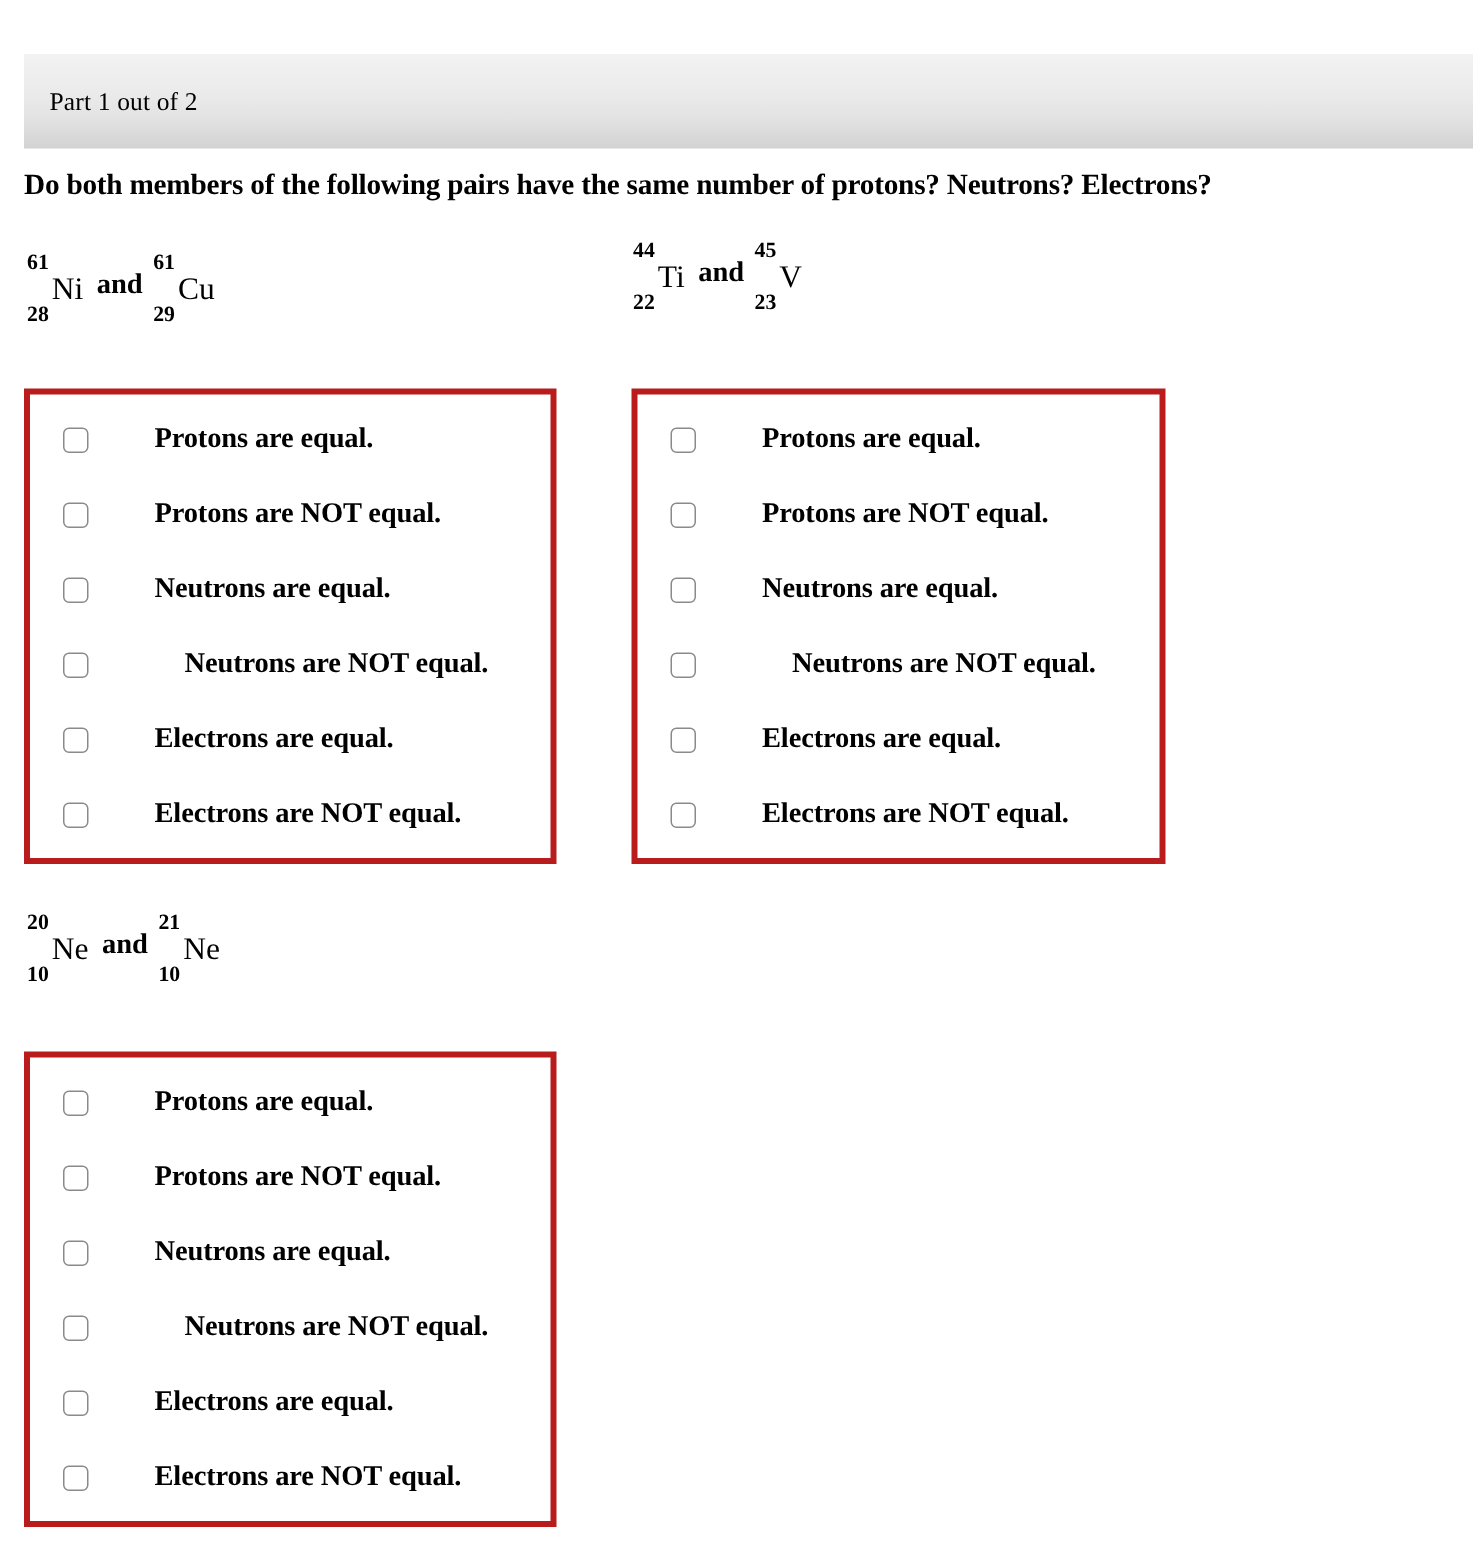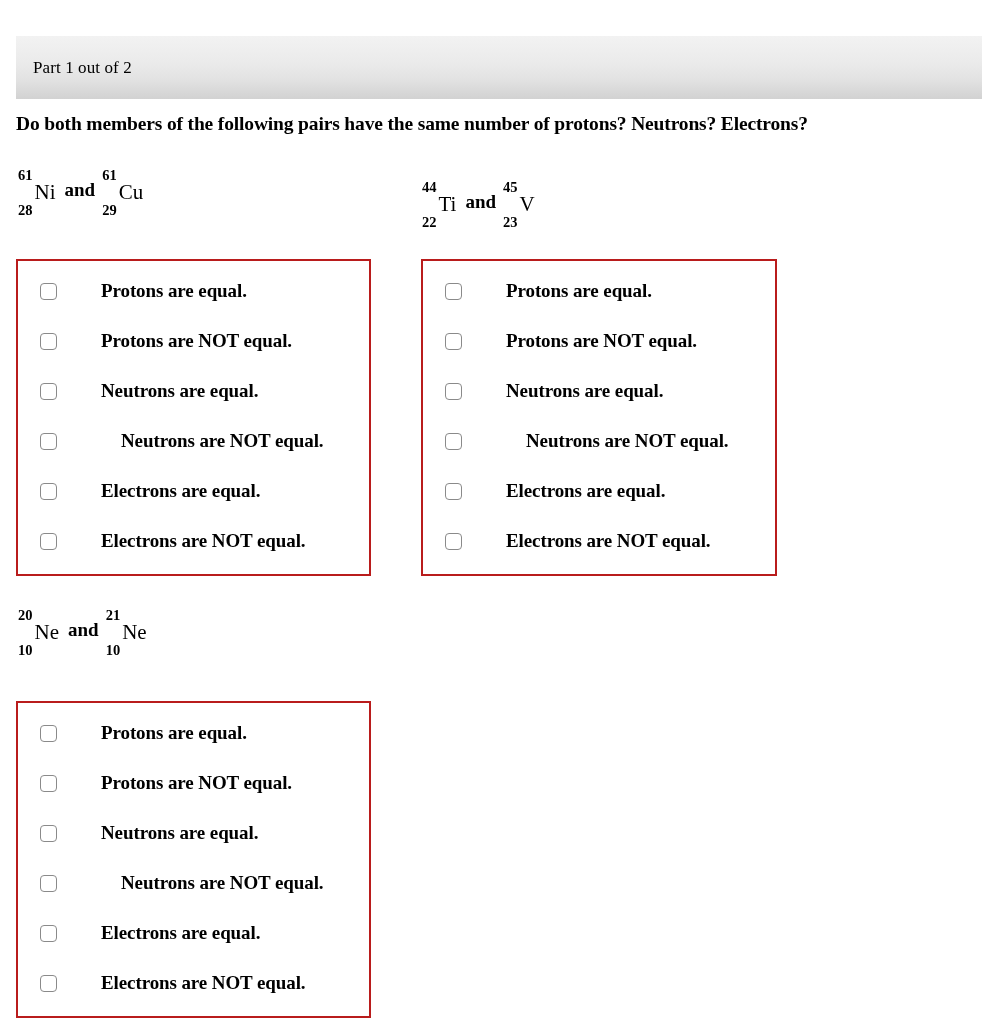--- a/index.html
+++ b/index.html
@@ -78,27 +78,27 @@
   .pair-conj {
     font-size: 19px;
     font-weight: bold;
     margin: 0 7px 0 9px;
     align-self: center;
     position: relative;
     top: -3px;
   }
 
   #pair-1 { left: 18px; top: 168px; }
-  #pair-2 { left: 422px; top: 180px; text-align: center; }
+  #pair-2 { left: 422px; top: 160px; text-align: center; }
   #pair-3 { left: 18px; top: 608px; }
 
   
   .option-panel {
     position: absolute;
-    border: 2px solid #b91c1c;
+    border: 4px solid #b91c1c;
     background: #ffffff;
     box-sizing: border-box;
   }
   #panel-1 { left: 16px;  top: 259px; width: 355px; height: 317px; }
   #panel-2 { left: 421px; top: 259px; width: 356px; height: 317px; }
   #panel-3 { left: 16px;  top: 701px; width: 355px; height: 317px; }
 
   .option-row {
     position: absolute;
     display: flex;

